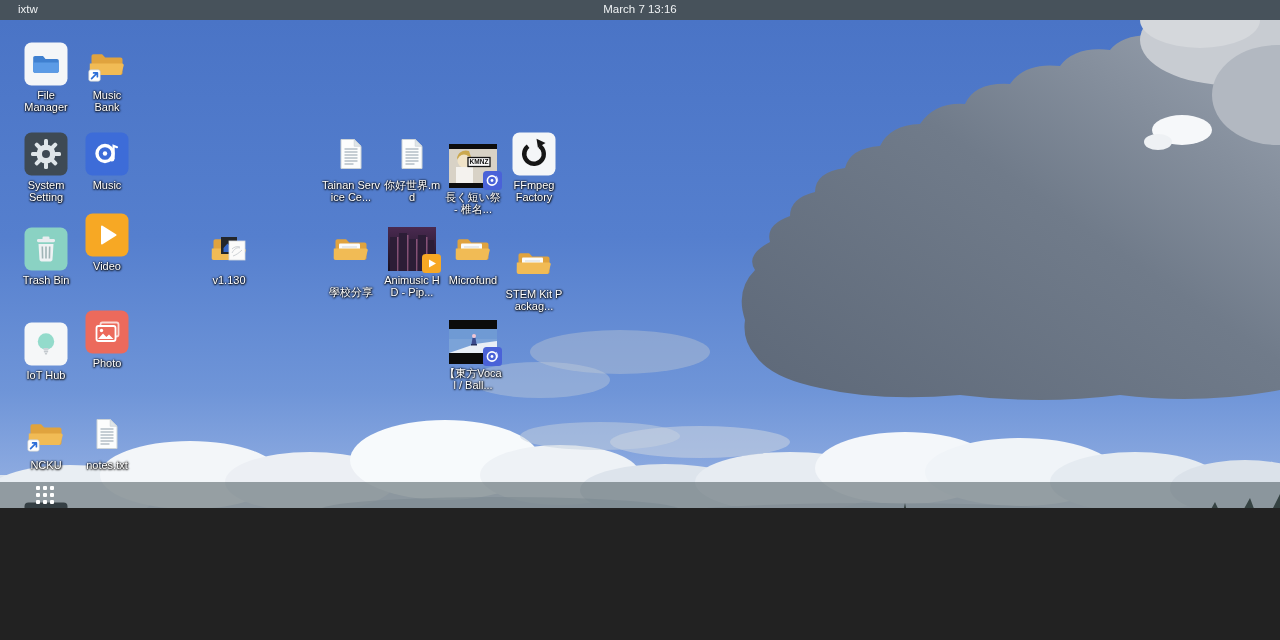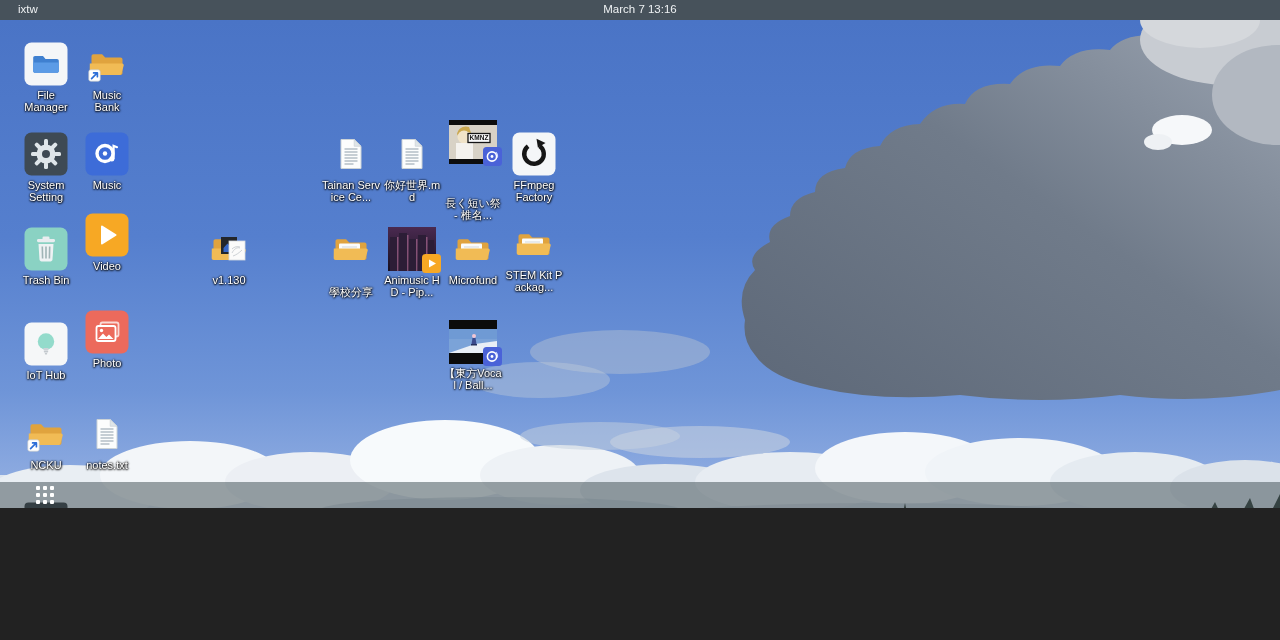--- a/index.html
+++ b/index.html
@@ -383,21 +383,21 @@
             <path d="M12 7.5h13.2l6.8 6.8V36.5H12z" fill="#fcfdfd" stroke="#ccd3d7" stroke-width="1"></path>
             <path d="M25.2 7.5l6.8 6.8h-6.8z" fill="#dfe5e8" stroke="#ccd3d7" stroke-width=".7"></path>
             <path d="M15.5 17h13M15.5 20h13M15.5 23h13M15.5 26h13M15.5 29h13M15.5 32h9" stroke="#b4bfc6" stroke-width="1.4" fill="none"></path>
           </svg>
         </div>
         <div class="labels">
           <div>你好世界.m</div>
           <div>d</div>
         </div>
       </div>
-      <div class="cell" style="left: 440px; top: 120px; gap: 30px;">
+      <div class="cell" style="left: 440px; top: 144px;">
         <div class="art">
           <svg width="48" height="44" viewBox="0 0 48 44">
             <rect width="48" height="44" fill="#0d0d0d"></rect>
             <rect y="5" width="48" height="34" fill="#d8d2c6"></rect>
             <path d="M8 14c1-6 7-9 12-7l2 6c-5-2-10 0-12 5z" fill="#caa84f"></path>
             <circle cx="15" cy="17" r="6.5" fill="#f0e3c8"></circle>
             <rect x="7" y="23" width="17" height="16" fill="#f4f2ee"></rect>
             <rect x="19" y="13.5" width="22" height="9" fill="#f8f8f8" stroke="#151515" stroke-width="1.3"></rect>
             <text x="30" y="20.4" font-size="6.5" font-weight="bold" fill="#111" text-anchor="middle" font-family="Liberation Sans, sans-serif">KMNZ</text>
           </svg>
@@ -488,21 +488,21 @@
             <path d="M6.5 31V14.2c0-1.1.9-2 2-2h8.6l3.1 3.2h15.3c1.1 0 2 .9 2 2V31c0 1.1-.9 2-2 2h-27c-1.1 0-2-.9-2-2z" fill="#e0a33e"></path>
             <rect x="10" y="16.5" width="21" height="12" rx="1" fill="#fbfcfc"></rect>
             <path d="M13 20h15M13 23h15" stroke="#d3d8db" stroke-width="1" fill="none"></path>
             <path d="M4.8 21.5h32.4c1 0 1.8 1 1.5 2l-2.2 8c-.2.9-1 1.5-1.9 1.5H6.6c-1.2 0-2-1-1.9-2.2z" fill="#f1bb55"></path>
           </svg>
         </div>
         <div class="labels">
           <div>Microfund</div>
         </div>
       </div>
-      <div class="cell" style="left: 501px; top: 222px; align-items: center;">
+      <div class="cell" style="left: 501px; top: 241px; align-items: center;">
         <div class="art">
           <svg width="44" height="44" viewBox="0 0 44 44">
             <path d="M6.5 31V14.2c0-1.1.9-2 2-2h8.6l3.1 3.2h15.3c1.1 0 2 .9 2 2V31c0 1.1-.9 2-2 2h-27c-1.1 0-2-.9-2-2z" fill="#e0a33e"></path>
             <rect x="10" y="16.5" width="21" height="12" rx="1" fill="#fbfcfc"></rect>
             <path d="M13 20h15M13 23h15" stroke="#d3d8db" stroke-width="1" fill="none"></path>
             <path d="M4.8 21.5h32.4c1 0 1.8 1 1.5 2l-2.2 8c-.2.9-1 1.5-1.9 1.5H6.6c-1.2 0-2-1-1.9-2.2z" fill="#f1bb55"></path>
           </svg>
         </div>
         <div class="labels">
           <div>STEM Kit P</div>

